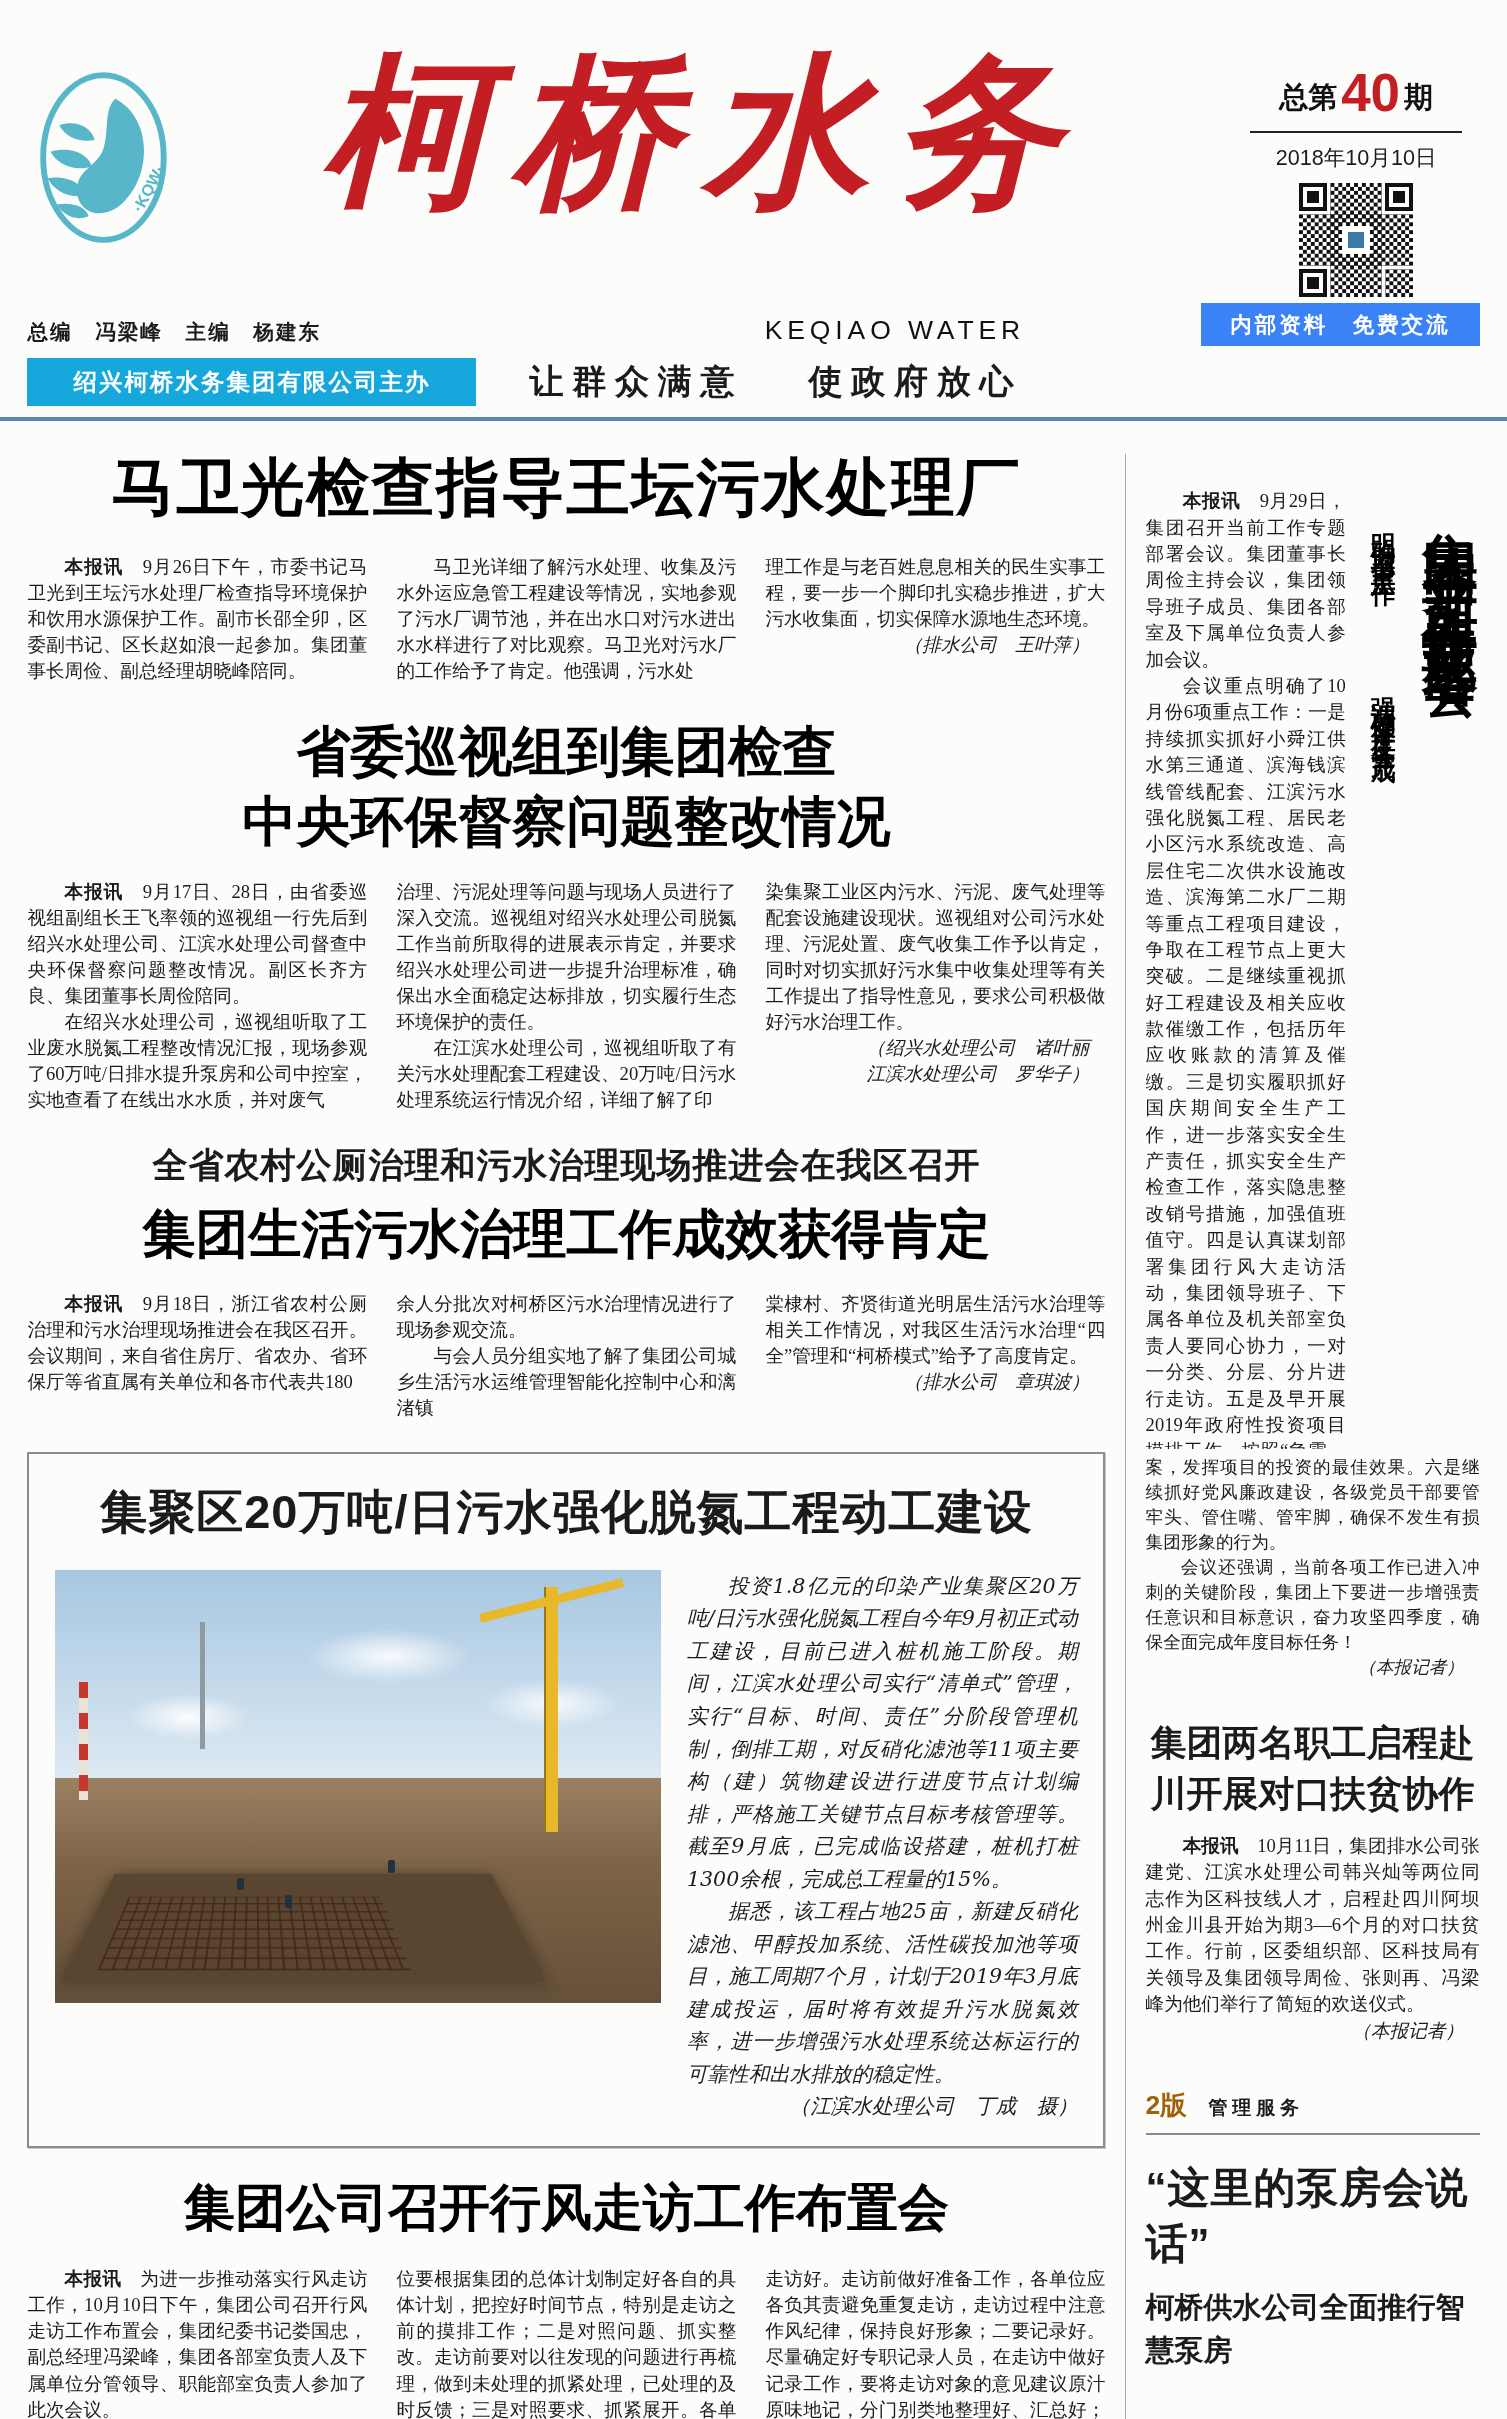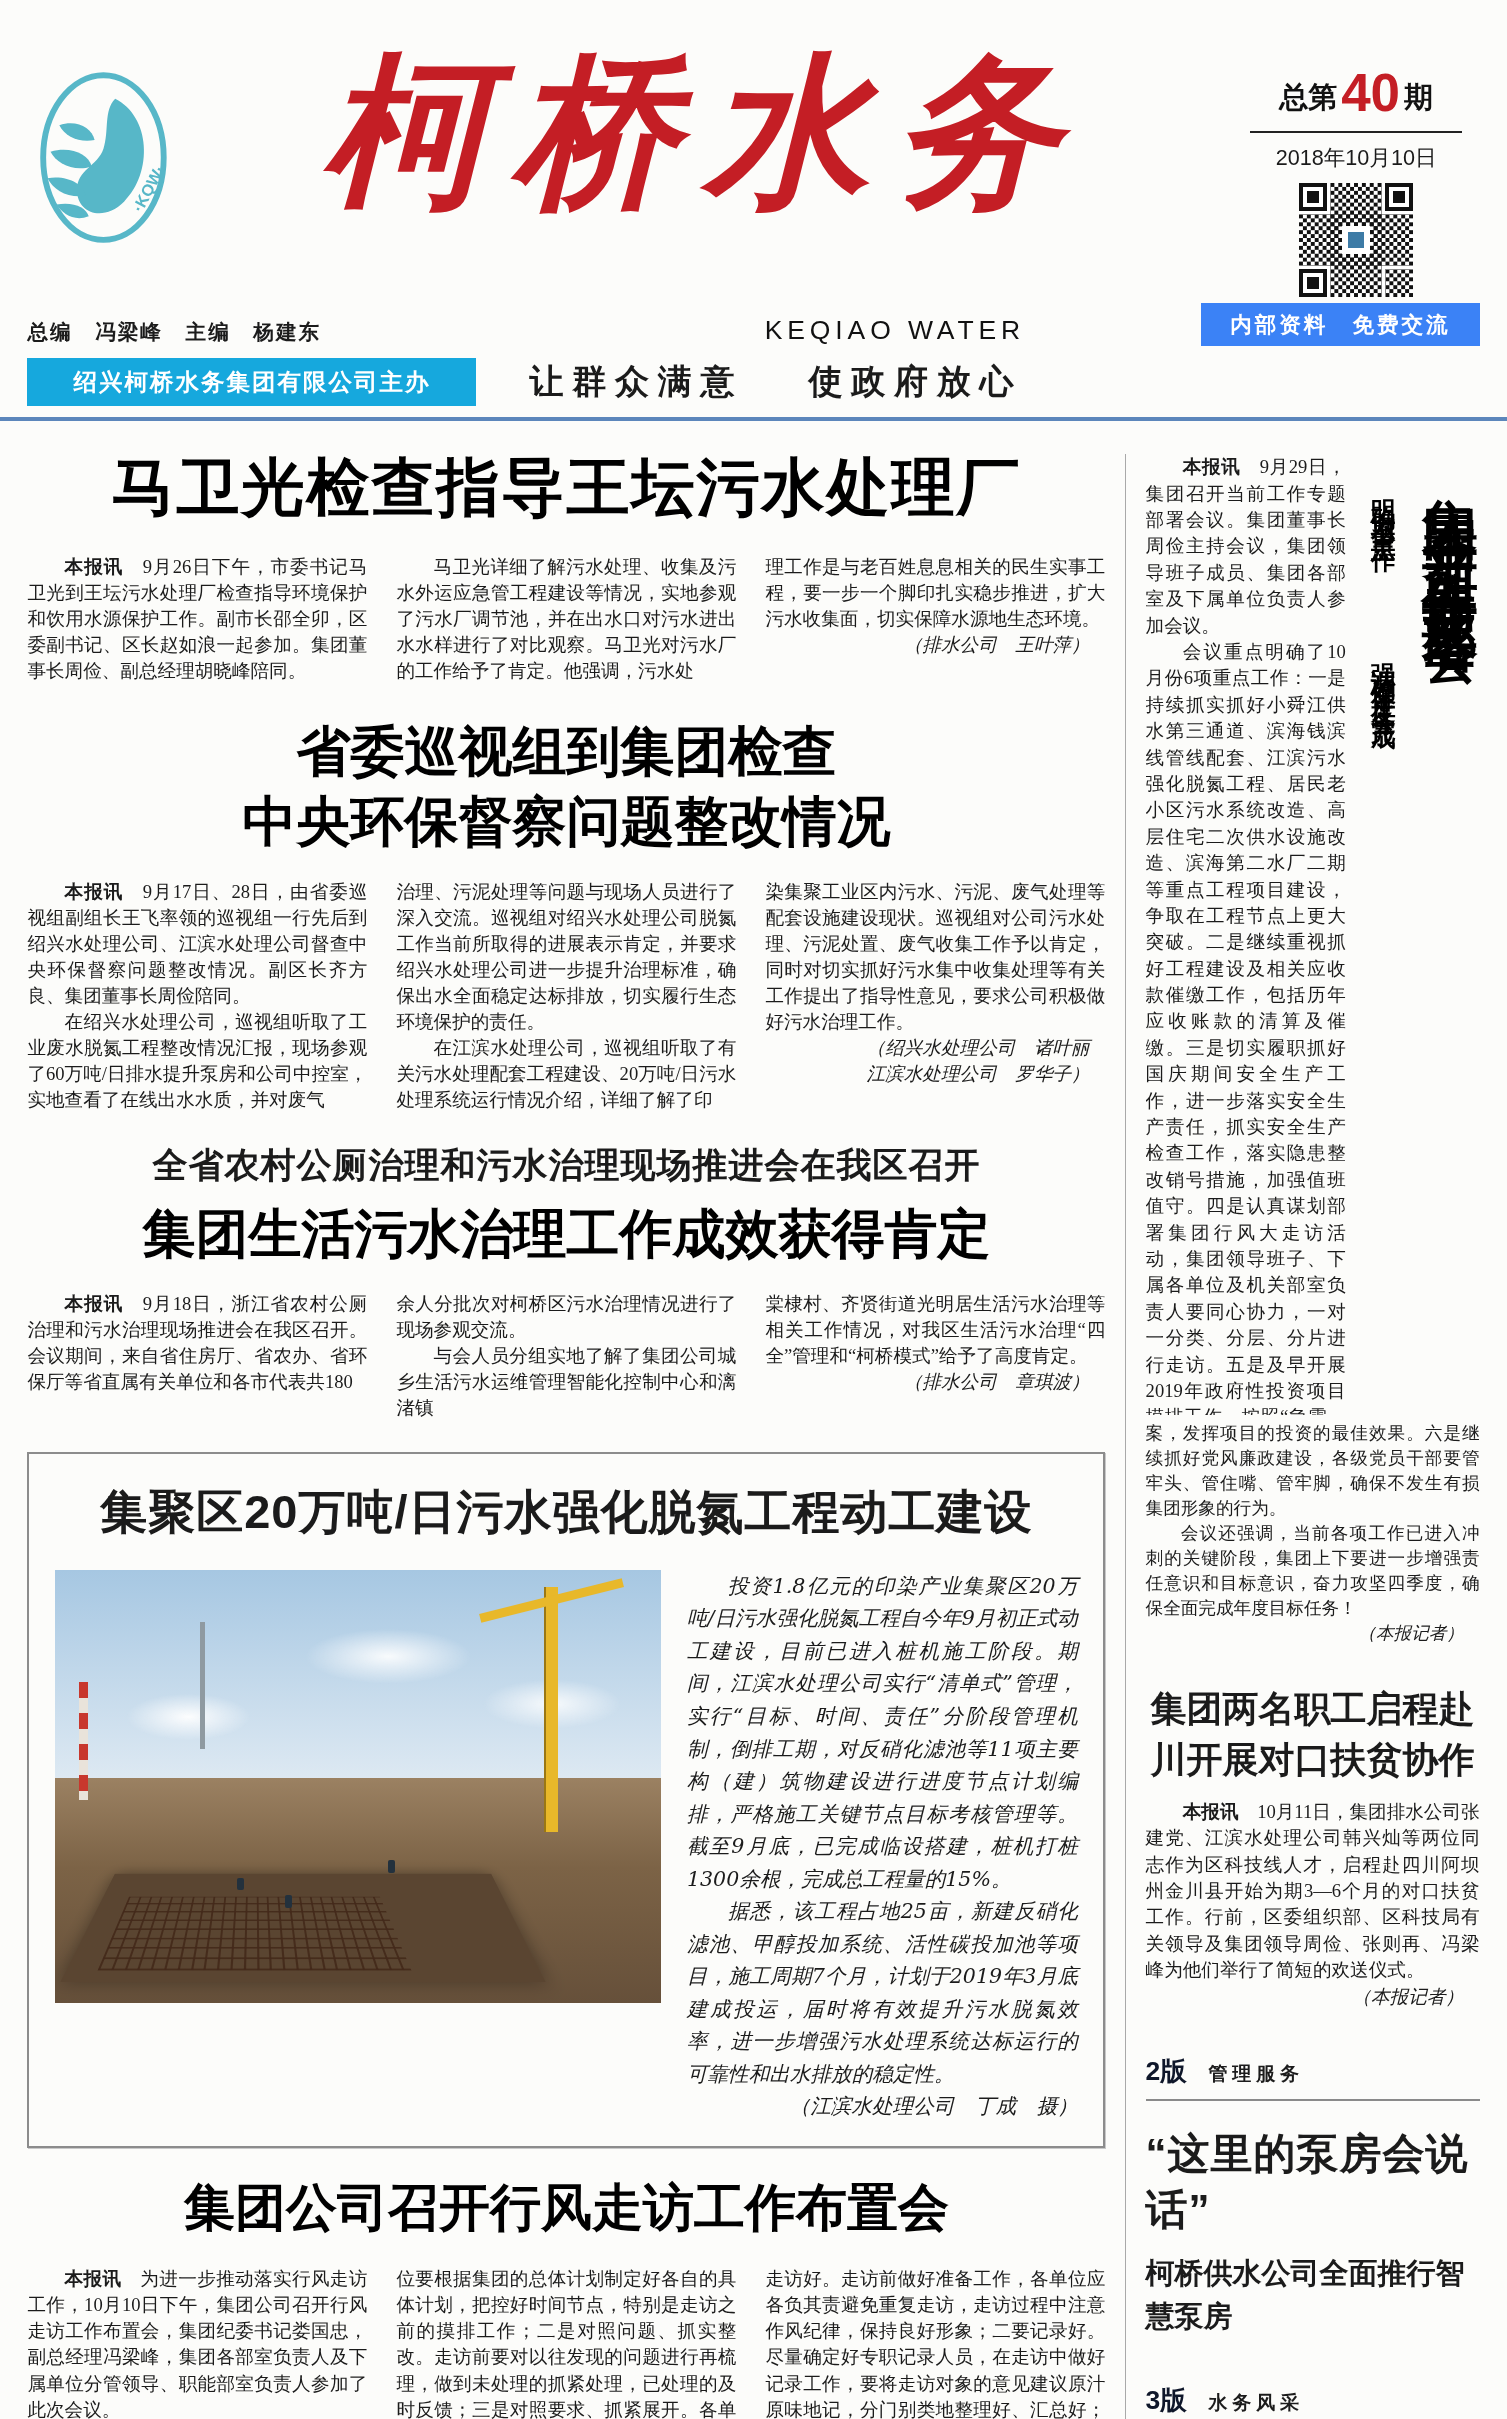--- a/index.html
+++ b/index.html
@@ -78,39 +78,39 @@
      transform:rotate(-14deg);}
   .crane2{left:24%;top:12%;width:4.9px;height:127px;background:#8f9aa1;}
   .pole{left:4%;top:26%;width:8.8px;height:118px;
      background:repeating-linear-gradient(#c8372d 0 15.7px,#e9e3da 15.7px 31px);}
   .worker{width:6.9px;height:12.7px;background:#23313d;border-radius:2px;}
   .feature-text{flex:1;font-family:"DejaVu Serif",serif;font-style:italic;font-size:20.6px;
       line-height:1.58;text-align:justify;}
   .feature-text p{margin:0;}
   .feature-byline{text-align:right;margin-top:19.6px;font-family:"DejaVu Serif",serif;font-style:italic;}
   
-  .sidebar-top{display:flex;height:961px;gap:21px;}
+  .sidebar-top{display:flex;height:961px;gap:21px;margin-top:34px;}
   .side-bodycol{flex:1;font-size:18.6px;line-height:1.42;text-align:justify;overflow:hidden;}
   .side-bodycol p{margin:0;}
   .vert-sub{writing-mode:vertical-rl;text-orientation:upright;font-family:"Liberation Sans",sans-serif;
       font-weight:bold;font-size:24.5px;letter-spacing:6.9px;padding-top:25.5px;flex:none;color:#000;}
   .vgap{display:inline-block;height:108px;width:1px;}
   .vert-head{writing-mode:vertical-rl;text-orientation:upright;font-family:"Liberation Sans",sans-serif;
       font-weight:bold;font-size:56px;letter-spacing:10.8px;line-height:1.05;flex:none;color:#000;}
   .side-wide{font-size:17.6px;line-height:1.42;text-align:justify;margin-top:5.9px;}
   .side-wide p{margin:0;}
   .side-article{margin-top:37px;}
   .side-head{font-size:36px;font-family:"Liberation Sans",sans-serif;font-weight:bold;
       text-align:center;line-height:1.42;}
   .side-body{margin-top:13.7px;font-size:18.6px;line-height:1.42;text-align:justify;}
   .side-body p{margin:0;}
   .teaser{margin-top:43px;}
   .teaser-head{display:flex;align-items:baseline;gap:21.6px;border-bottom:2px solid #8a8a8a;
       padding-bottom:9.8px;font-family:"Liberation Sans",sans-serif;font-weight:bold;}
-  .teaser-page{color:#0f172a;font-size:26.5px;}
+  .teaser-page{color:#a16207;font-size:26.5px;}
   .teaser-section{font-size:19px;letter-spacing:4.9px;color:#1c1c1c;}
   .teaser-title{font-size:42px;font-family:"Liberation Sans",sans-serif;font-weight:bold;
       margin-top:25.5px;letter-spacing:1px;}
   .teaser-sub{font-size:29px;font-family:"Liberation Sans",sans-serif;font-weight:bold;
       margin-top:13.7px;line-height:1.5;}
 </style>
 </head>
 <body>
 
 <div class="header">

